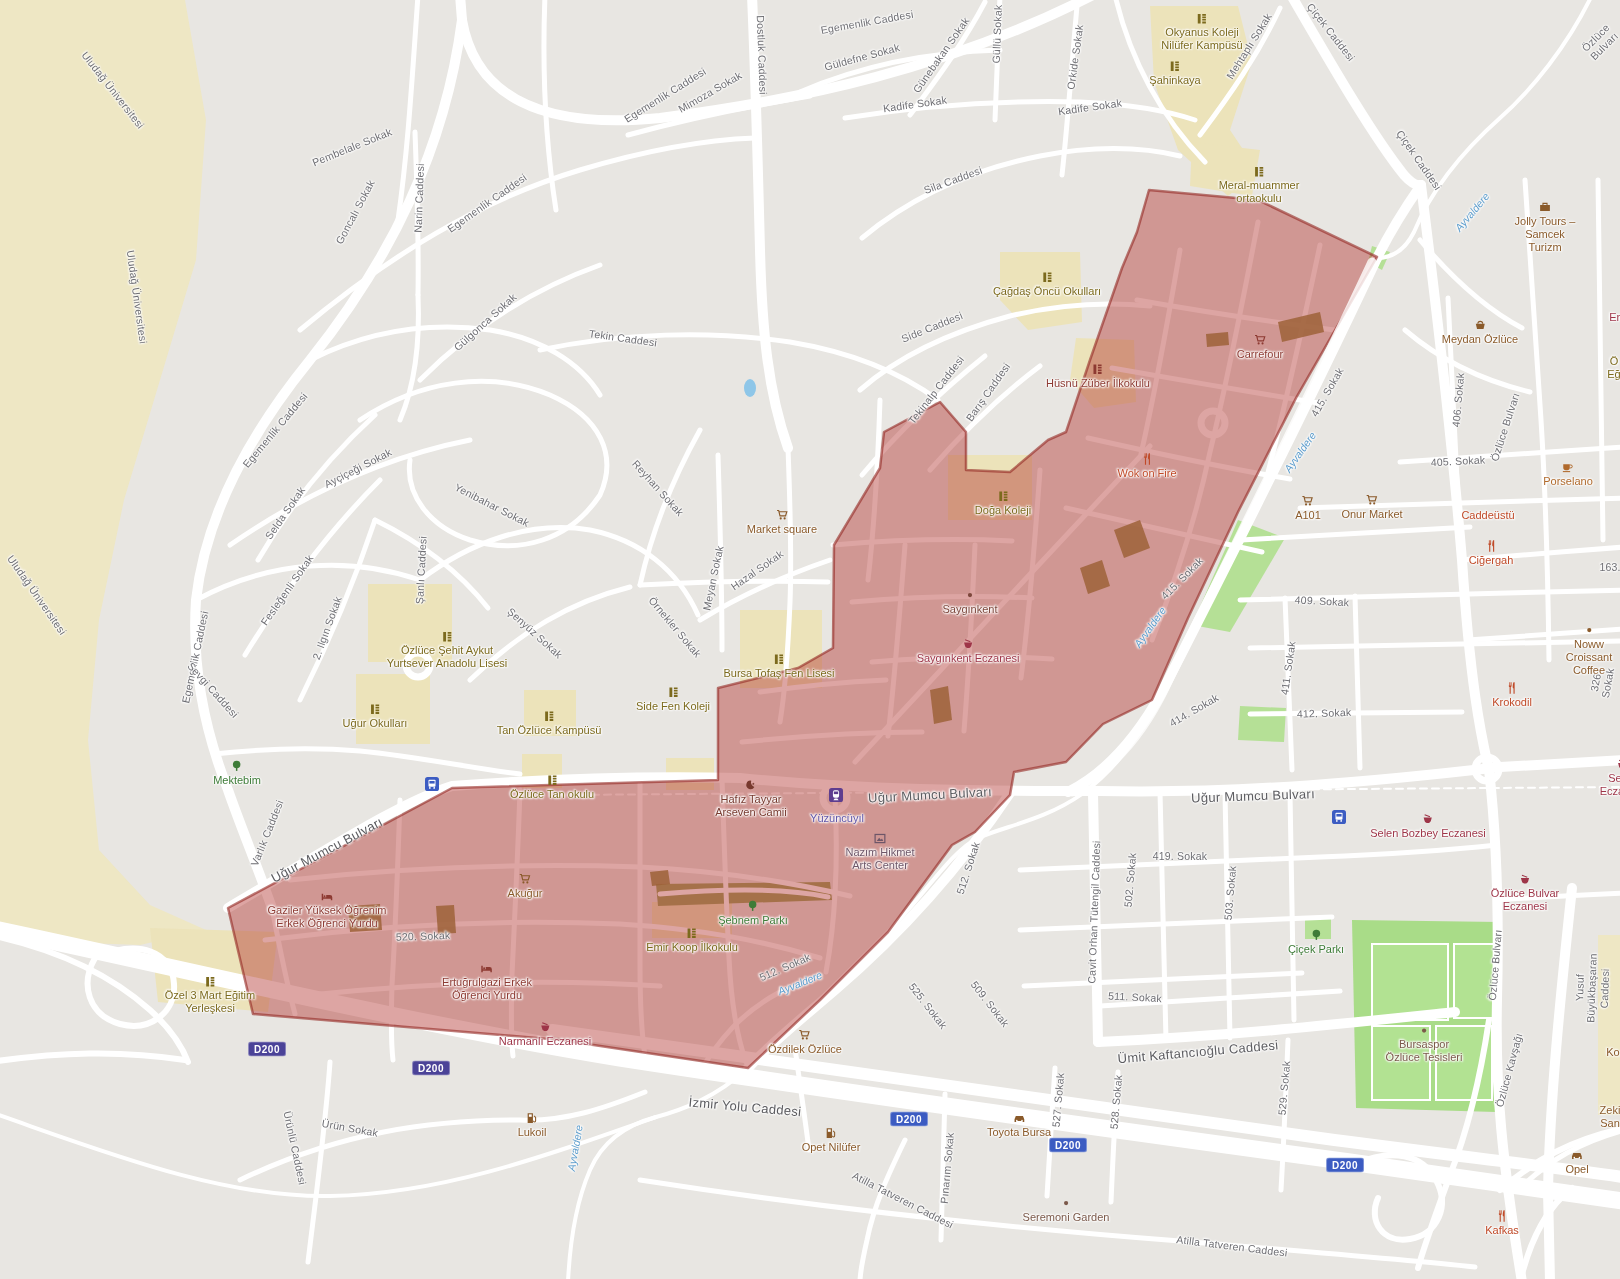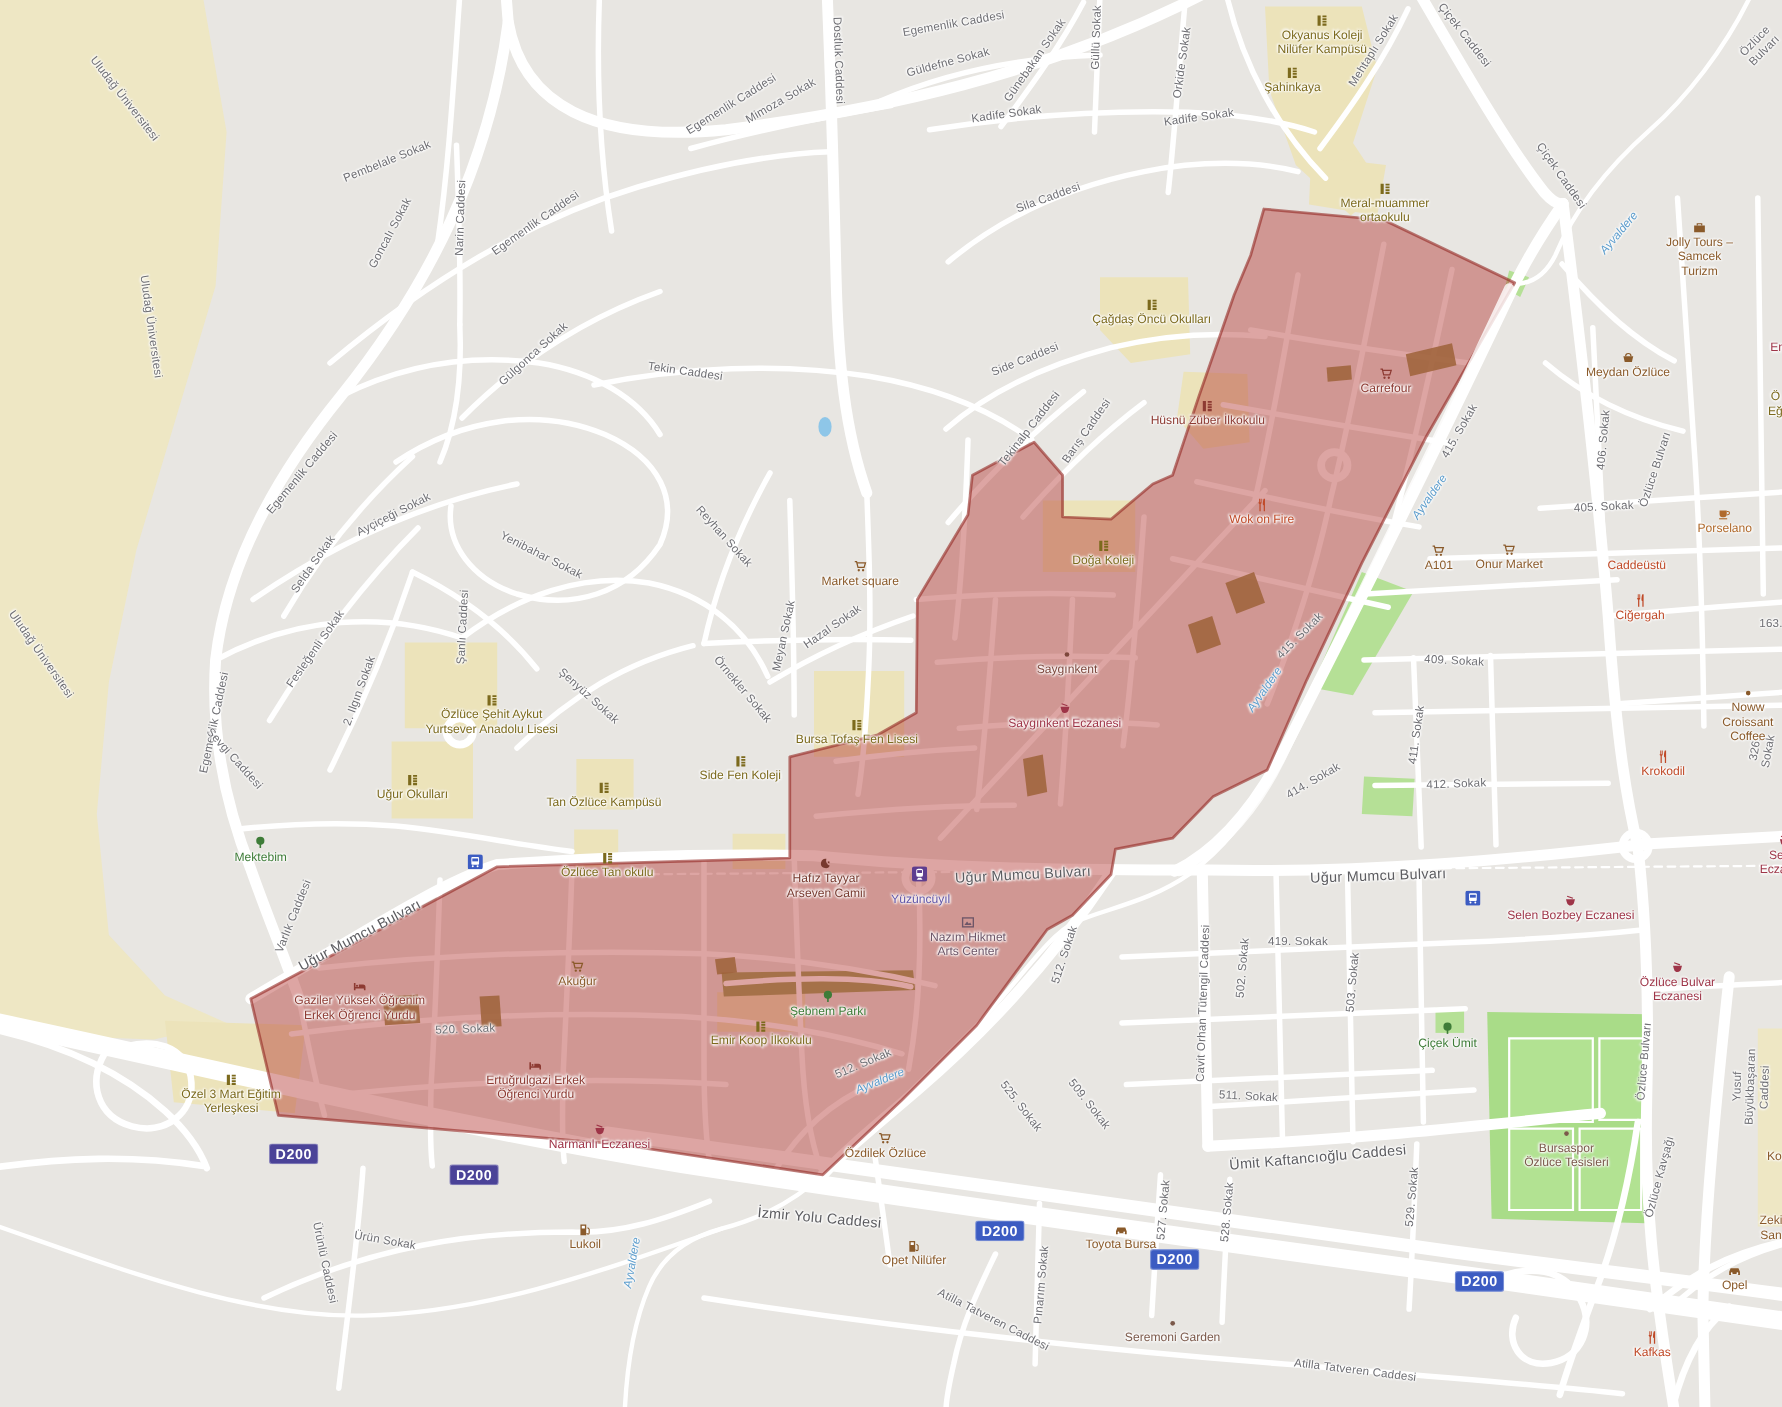--- a/index.html
+++ b/index.html
@@ -18,21 +18,21 @@
   .st  {font-size:10.5px;color:#6e6e73;letter-spacing:.2px;}
   .stmj{font-size:13px;color:#5c5c60;letter-spacing:.3px;}
   .water{font-size:10.5px;color:#5b9ccc;font-style:italic;}
   .poi{font-size:11px;font-weight:normal;}
   .sch{color:#7c6a1d;} .schm{color:#8d3a32;} .shop{color:#8a5a2a;}
   .food{color:#c04a28;} .cafe{color:#b06a2c;} .pharm{color:#9e3548;}
   .park{color:#3e7c38;} .place{color:#7d473c;} .dorm{color:#8d3a32;}
   .transit{color:#6055a8;} .mosque{color:#77392e;} .arts{color:#6e5668;}
   .bspor{color:#7b594a;}
   .badge{position:absolute;transform:translate(-50%,-50%);color:#fff;
-         font-size:13px;font-weight:bold;padding:1px 5px;border-radius:3px;
+         font-size:10px;font-weight:bold;padding:1px 5px;border-radius:3px;
          letter-spacing:.5px;border:1px solid rgba(255,255,255,.35);}
   .ticon{position:absolute;transform:translate(-50%,-50%);}
 </style>
 </head>
 <body>
 
 <div id="map-root">
 
   <svg width="0" height="0" style="position:absolute">
     <defs>
@@ -499,21 +499,21 @@
         </svg><span>Nazım Hikmet
 Arts Center</span></div>
       <div class="lbl poi park" style="left: 237px; top: 773px;"><svg class="ic" width="13" height="13">
           <use xlink:href="#i-tree" fill="currentColor"></use>
         </svg><span>Mektebim</span></div>
       <div class="lbl poi park" style="left: 753px; top: 913px;"><svg class="ic" width="13" height="13">
           <use xlink:href="#i-tree" fill="currentColor"></use>
         </svg><span>Şebnem Parkı</span></div>
       <div class="lbl poi park" style="left: 1316px; top: 942px;"><svg class="ic" width="13" height="13">
           <use xlink:href="#i-tree" fill="currentColor"></use>
-        </svg><span>Çiçek Ümit</span></div>
+        </svg><span>Çiçek Parkı</span></div>
       <div class="lbl poi bspor" style="left: 1424px; top: 1044px;"><svg class="ic" width="13" height="13">
           <use xlink:href="#i-dot" fill="currentColor"></use>
         </svg><span>Bursaspor
 Özlüce Tesisleri</span></div>
       <div class="lbl poi bspor" style="left: 1066px; top: 1210px;"><svg class="ic" width="13" height="13">
           <use xlink:href="#i-dot" fill="currentColor"></use>
         </svg><span>Seremoni Garden</span></div>
       <div class="lbl poi shop" style="left: 782px; top: 522px;"><svg class="ic" width="13" height="13">
           <use xlink:href="#i-cart" fill="currentColor"></use>
         </svg><span>Market square</span></div>

